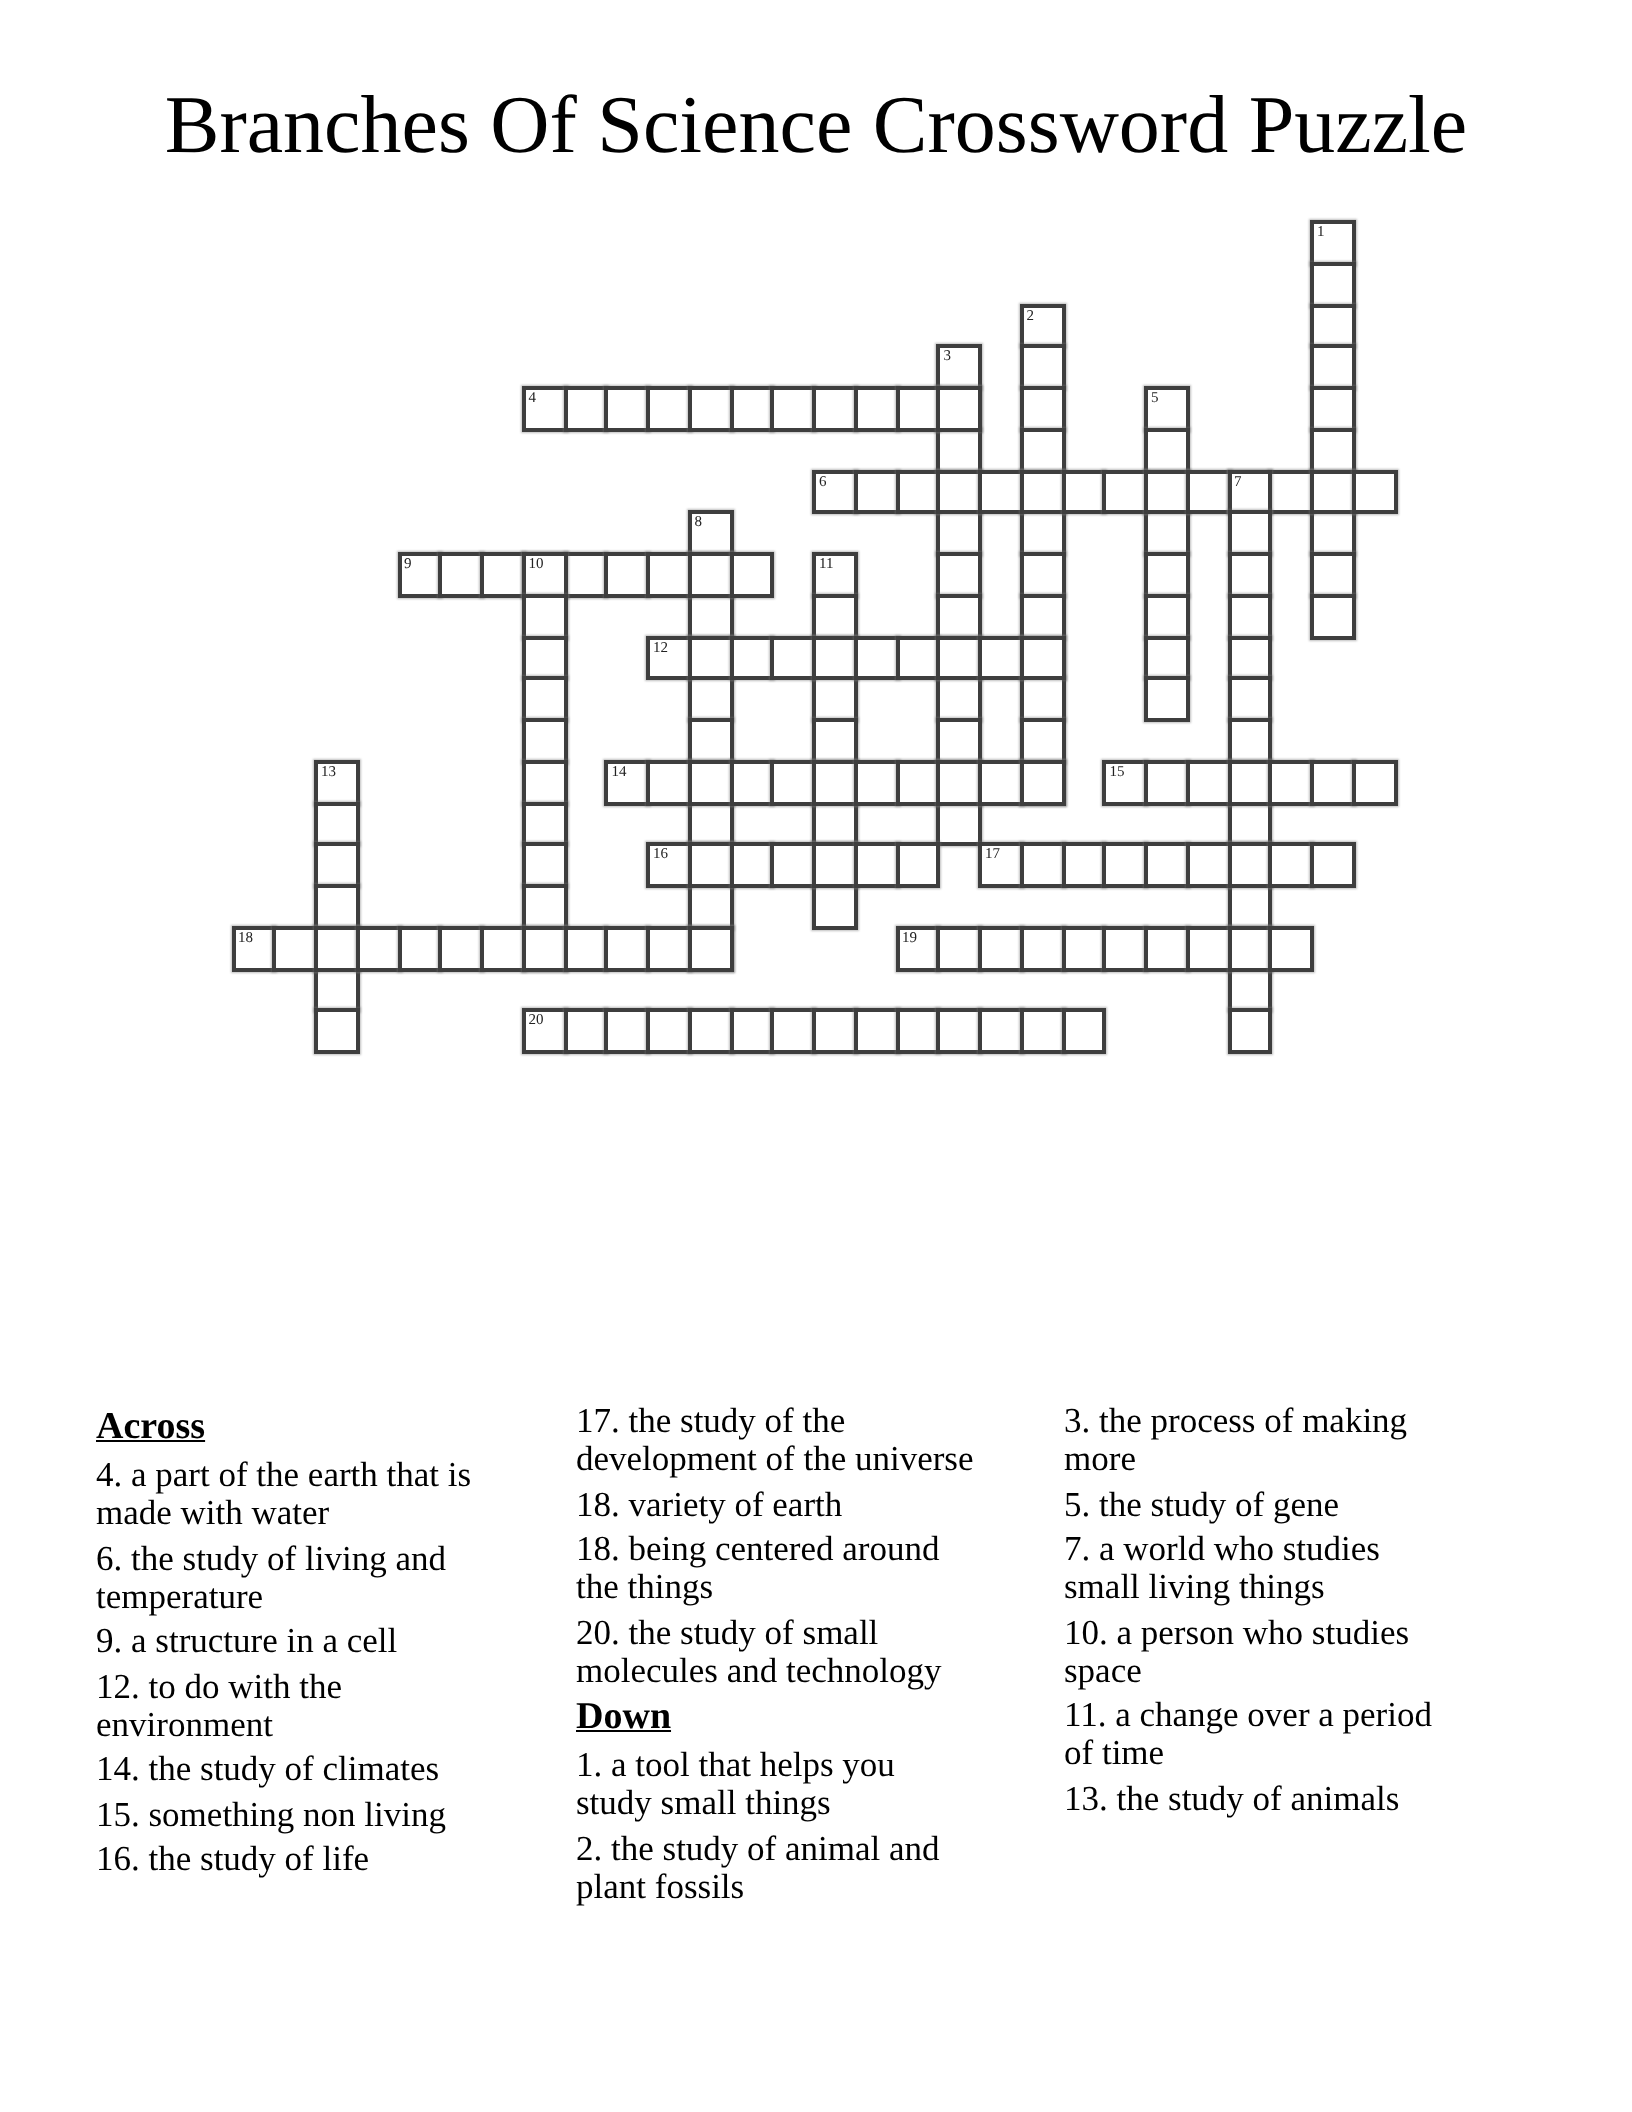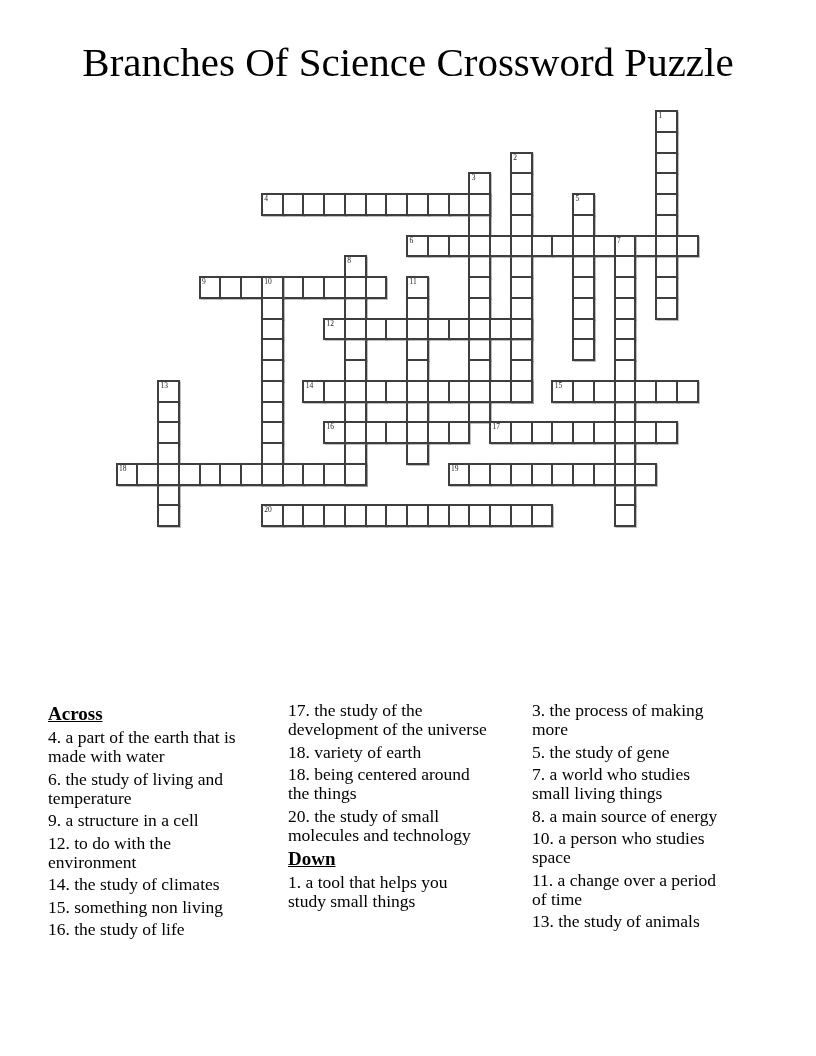--- a/index.html
+++ b/index.html
@@ -327,27 +327,28 @@
       <div class="clue"><span class="num">17.</span> <span class="txt">the study of the
 development of the universe</span></div>
       <div class="clue"><span class="num">18.</span> <span class="txt">variety of earth</span></div>
       <div class="clue"><span class="num">18.</span> <span class="txt">being centered around
 the things</span></div>
       <div class="clue"><span class="num">20.</span> <span class="txt">the study of small
 molecules and technology</span></div>
       <div class="clue-heading">Down</div>
       <div class="clue"><span class="num">1.</span> <span class="txt">a tool that helps you
 study small things</span></div>
+      <div class="clue"><span class="num">2.</span> <span class="txt">the study of animal and
+plant fossils</span></div>
     </div>
   <div id="clue-col-3" class="clue-col">
       <div class="clue"><span class="num">3.</span> <span class="txt">the process of making
 more</span></div>
       <div class="clue"><span class="num">5.</span> <span class="txt">the study of gene</span></div>
       <div class="clue"><span class="num">7.</span> <span class="txt">a world who studies
 small living things</span></div>
-      <div class="clue"><span class="num">8.</span> <span class="txt">a main source of energy</span></div>
       <div class="clue"><span class="num">10.</span> <span class="txt">a person who studies
 space</span></div>
       <div class="clue"><span class="num">11.</span> <span class="txt">a change over a period
 of time</span></div>
       <div class="clue"><span class="num">13.</span> <span class="txt">the study of animals</span></div>
     </div>
 </div>
 
 </body></html>

